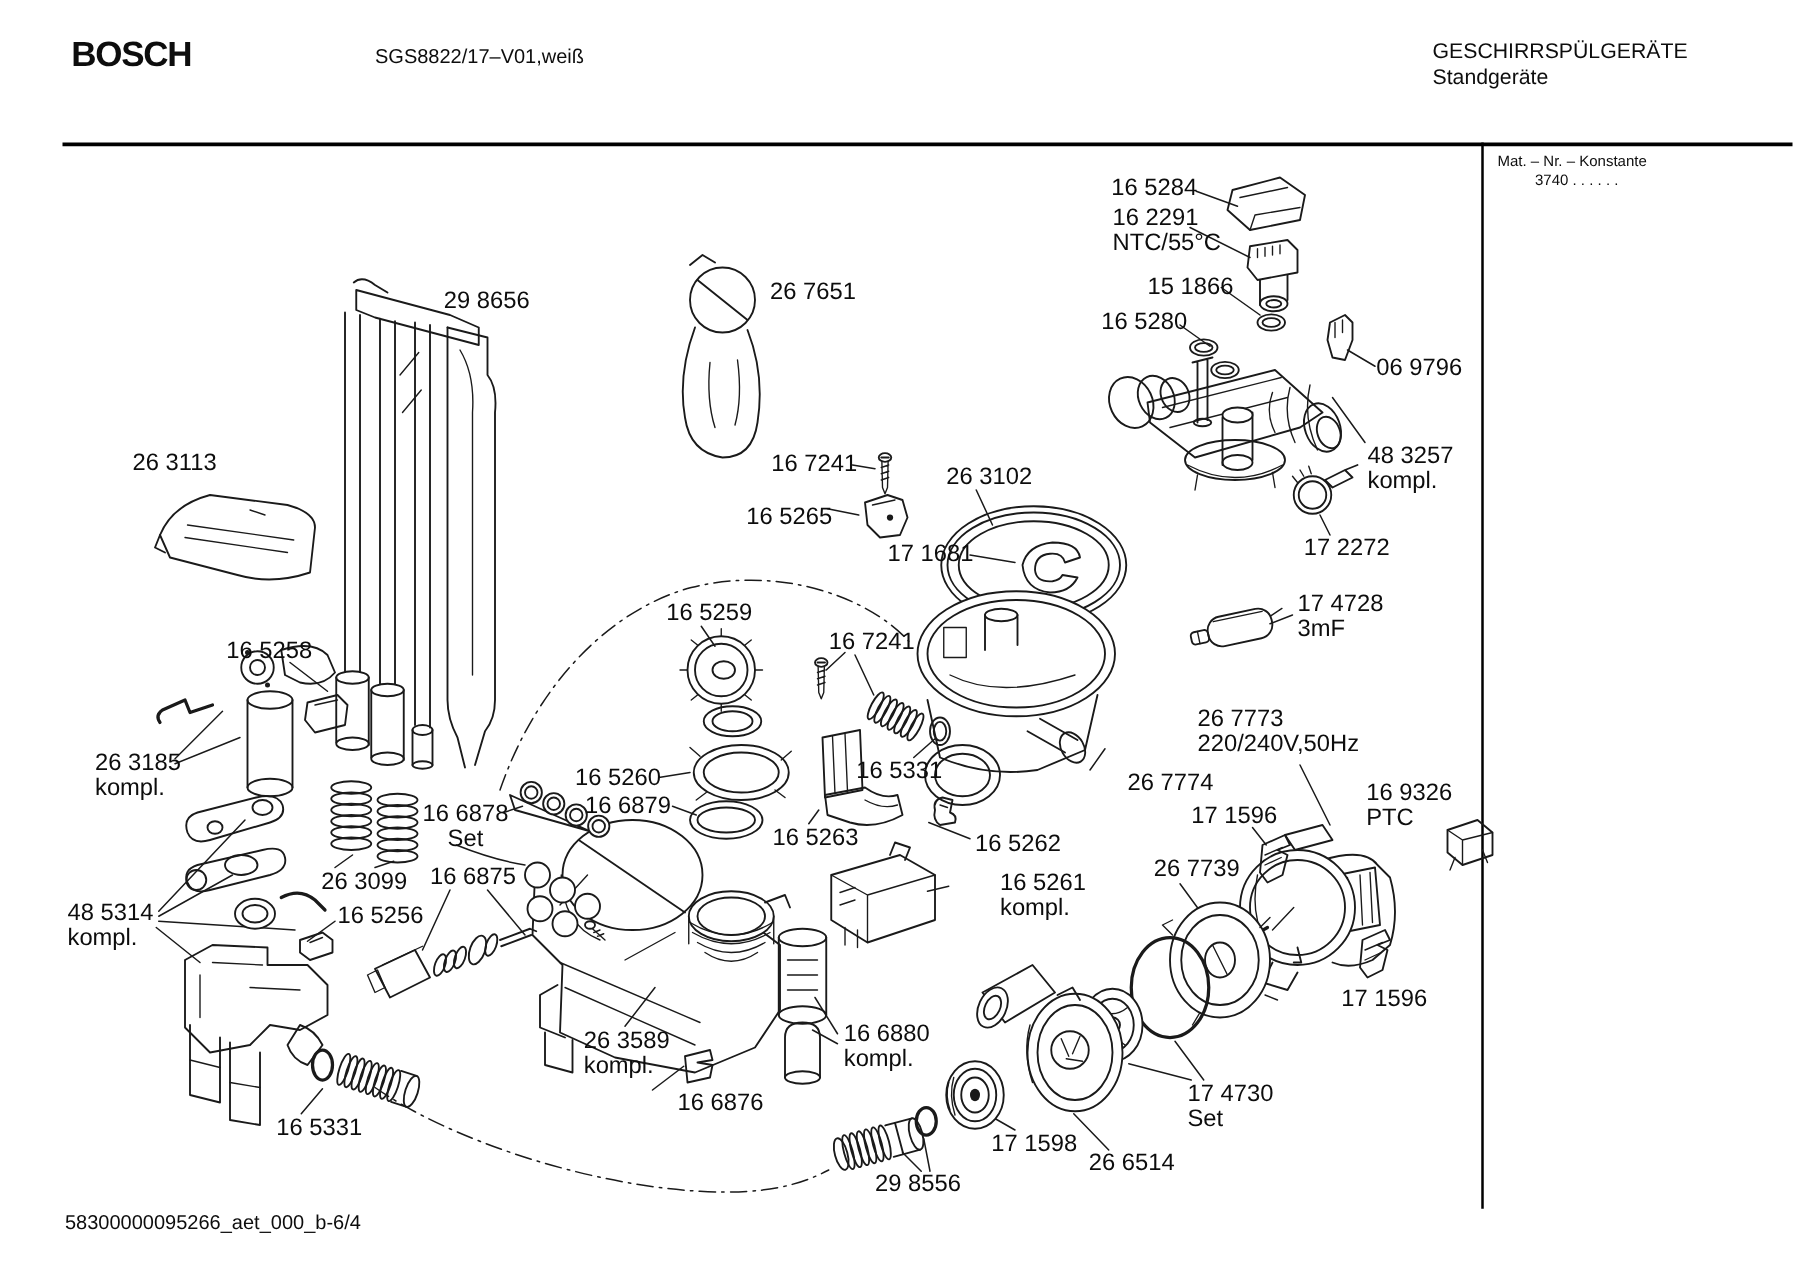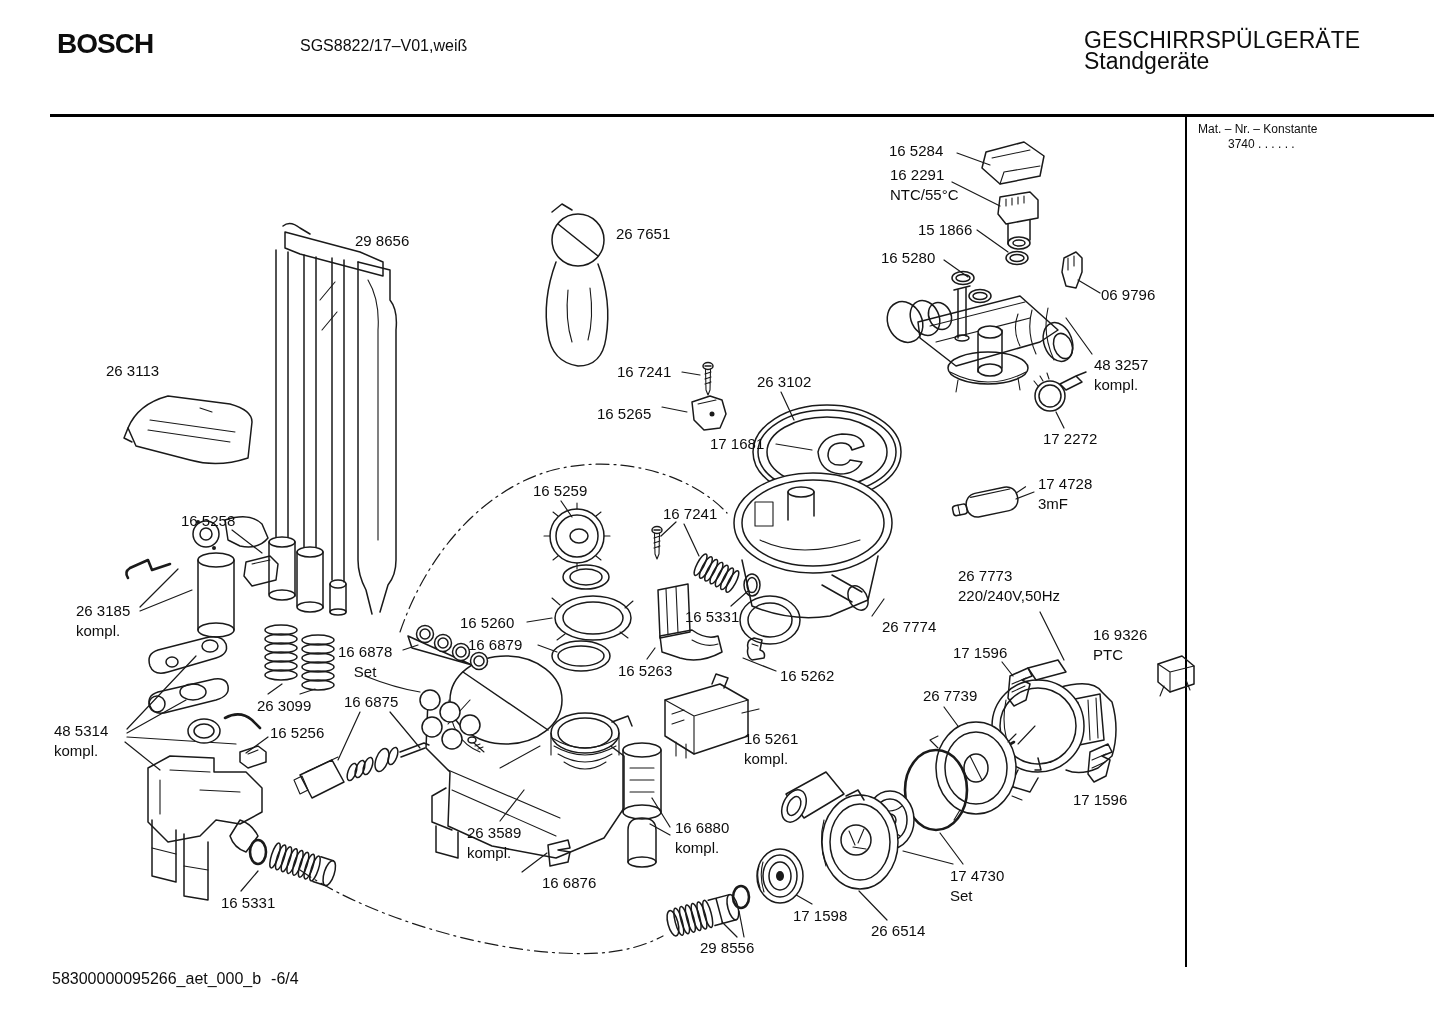--- a/index.html
+++ b/index.html
@@ -1,27 +1,27 @@
 <!DOCTYPE html>
 <html><head>
 <meta charset="utf-8">
 <style>
   html,body{margin:0;padding:0;background:#fff;}
   #canvas{position:relative;width:1442px;height:1019px;background:#fff;overflow:hidden;
           font-family:"Liberation Sans",sans-serif;color:#0d0d0d;}
   .brand{position:absolute;left:57px;top:28px;font-size:28px;font-weight:700;letter-spacing:-1px;}
   .model{position:absolute;left:300px;top:37px;font-size:16px;}
-  .prodgroup{position:absolute;left:1084px;top:30px;font-size:23px;line-height:21px;}
+  .prodgroup{position:absolute;left:1146px;top:30px;font-size:17px;line-height:21px;}
   .hrule{position:absolute;left:50px;top:114px;width:1384px;height:3px;background:#000;}
   .vrule{position:absolute;left:1185px;top:114px;width:2px;height:853px;background:#000;}
   .infobox{position:absolute;left:1198px;top:122px;font-size:12px;line-height:15px;white-space:nowrap;}
   .infobox .l2{padding-left:30px;}
   .footer{position:absolute;left:52px;top:970px;font-size:16px;}
-  .footer .pageref{margin-left:10px;}
-  .part-label{position:absolute;font-size:15px;line-height:19.5px;white-space:nowrap;}
+  .footer .pageref{}
+  .part-label{position:absolute;font-size:19px;line-height:19.5px;white-space:nowrap;}
   svg{position:absolute;left:0;top:0;}
   svg *{stroke:#1a1a1a;fill:none;stroke-width:1.5;stroke-linecap:round;stroke-linejoin:round;}
   svg .w{fill:#ffffff;}
   svg .thin{stroke-width:1.1;}
   svg .thick{stroke-width:2.6;}
   svg .dd{stroke-width:1.2;stroke-dasharray:13 5 2 5;}
   svg .ld{stroke-width:1.2;}
   svg .fill{fill:#1a1a1a;stroke:none;}
 </style>
 </head>
@@ -560,21 +560,21 @@
       </div>
       <div class="part-label" style="left: 460px; top: 613px;">
         <div>16 5260</div>
       </div>
       <div class="part-label" style="left: 468px; top: 635px;">
         <div>16 6879</div>
       </div>
       <div class="part-label" style="left: 685px; top: 607px;">
         <div>16 5331</div>
       </div>
-      <div class="part-label" style="left: 882px; top: 617px;">
+      <div class="part-label" style="left: 902px; top: 617px;">
         <div>26 7774</div>
       </div>
       <div class="part-label" style="left: 958px; top: 566px;">
         <div>26 7773</div>
         <div>220/240V,50Hz</div>
       </div>
       <div class="part-label" style="left: 1093px; top: 625px;">
         <div>16 9326</div>
         <div>PTC</div>
       </div>
@@ -593,21 +593,21 @@
       </div>
       <div class="part-label" style="left: 780px; top: 666px;">
         <div>16 5262</div>
       </div>
       <div class="part-label" style="left: 257px; top: 696px;">
         <div>26 3099</div>
       </div>
       <div class="part-label" style="left: 344px; top: 692px;">
         <div>16 6875</div>
       </div>
-      <div class="part-label" style="left: 744px; top: 697px; margin-top: 32px;">
+      <div class="part-label" style="left: 800px; top: 697px;">
         <div>16 5261</div>
         <div>kompl.</div>
       </div>
       <div class="part-label" style="left: 54px; top: 721px;">
         <div>48 5314</div>
         <div>kompl.</div>
       </div>
       <div class="part-label" style="left: 270px; top: 723px;">
         <div>16 5256</div>
       </div>

